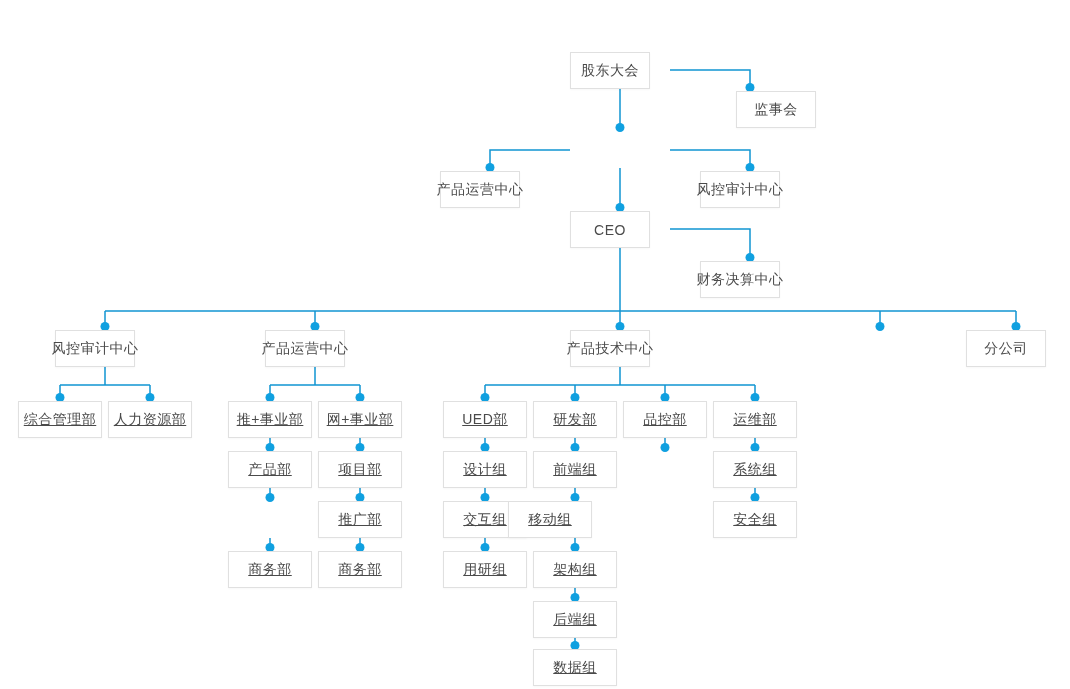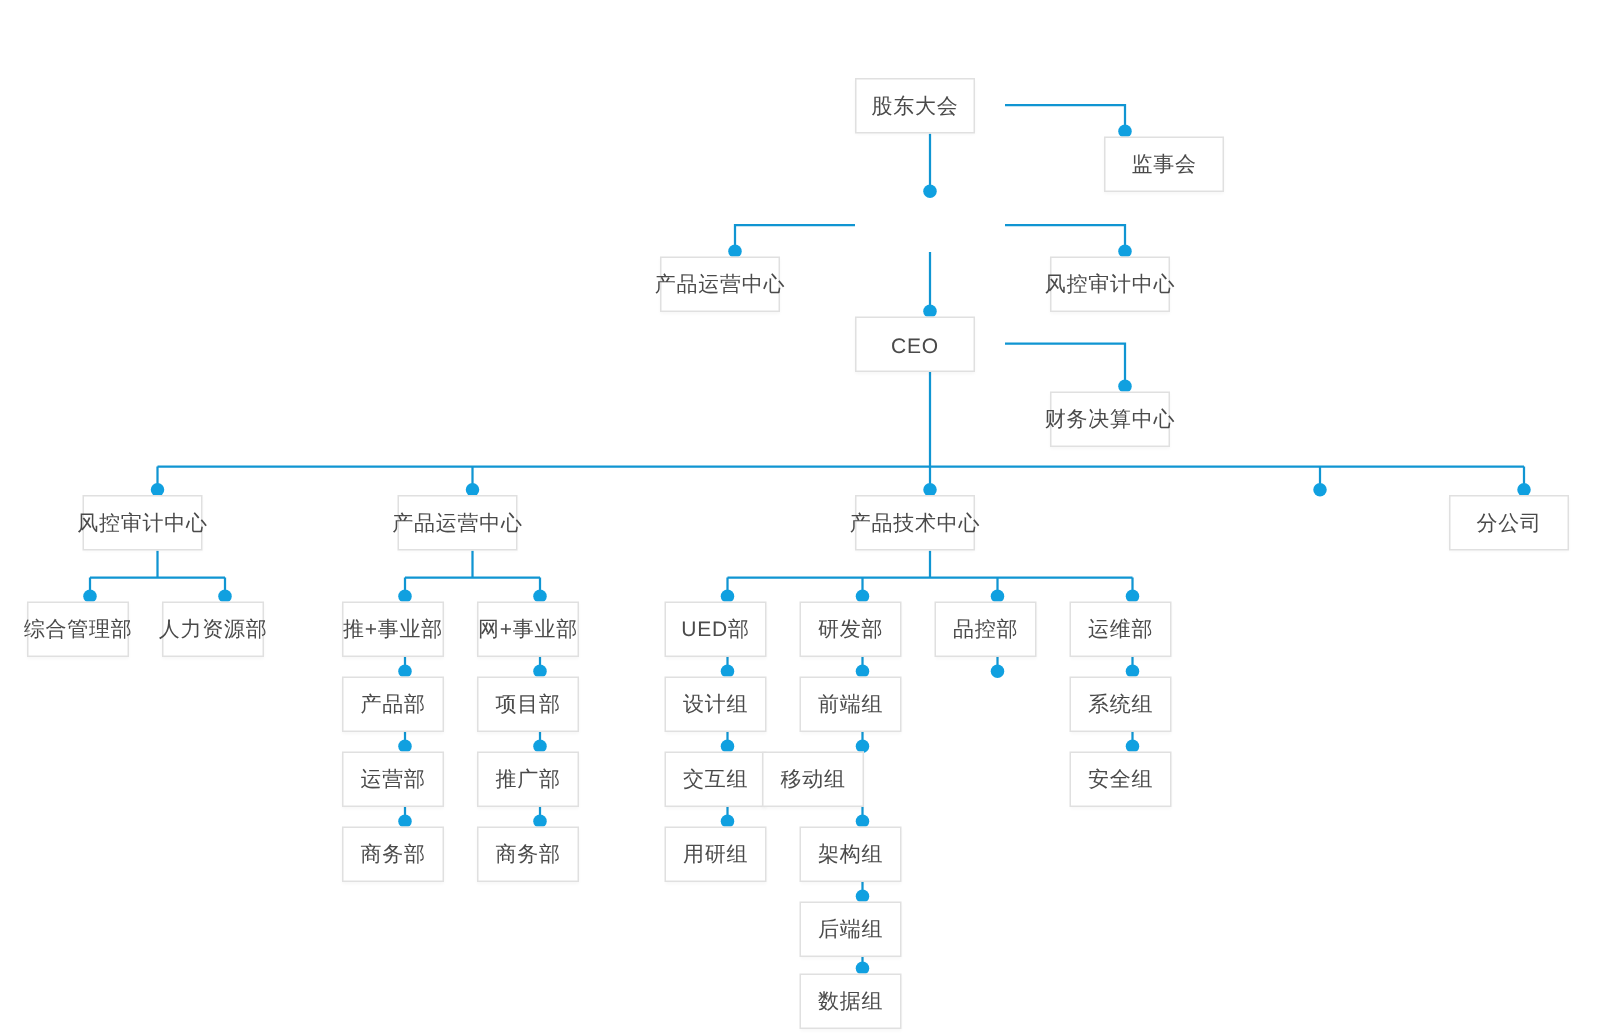--- a/index.html
+++ b/index.html
@@ -19,21 +19,21 @@
     border:1px solid #e0e0e0;
     display:flex;align-items:center;justify-content:center;
     font-size:14px;
     color:#4a4a4a;
     letter-spacing:0.5px;
     box-shadow:0 1px 2px rgba(0,0,0,0.03);
     white-space:nowrap;
     z-index:2;
   }
   .w100{width:80px;}
-  .w84{width:68px;}
+  .w84{width:84px;text-decoration:underline;}
 </style>
 </head>
 <body>
 
 <div class="canvas">
 
   <svg class="wires" viewBox="0 0 1070 689" xmlns="http://www.w3.org/2000/svg">
     <g fill="none" stroke="#1095d2" stroke-width="1.5">
       <path d="M670 70 H750 V91"></path>
       <path d="M620 89 V131"></path>
@@ -128,21 +128,20 @@
   <div class="node w84" style="left:533px;top:401px">研发部</div>
   <div class="node w84" style="left:623px;top:401px">品控部</div>
   <div class="node w84" style="left:713px;top:401px">运维部</div>
 
   <div class="node w84" style="left:228px;top:451px">产品部</div>
   <div class="node w84" style="left:318px;top:451px">项目部</div>
   <div class="node w84" style="left:443px;top:451px">设计组</div>
   <div class="node w84" style="left:533px;top:451px">前端组</div>
   <div class="node w84" style="left:713px;top:451px">系统组</div>
 
-  <div class="node w84" style="left:228px;top:501px">运营部</div>
   <div class="node w84" style="left:318px;top:501px">推广部</div>
   <div class="node w84" style="left:443px;top:501px">交互组</div>
   <div class="node w84" style="left:508px;top:501px">移动组</div>
   <div class="node w84" style="left:713px;top:501px">安全组</div>
 
   <div class="node w84" style="left:228px;top:551px">商务部</div>
   <div class="node w84" style="left:318px;top:551px">商务部</div>
   <div class="node w84" style="left:443px;top:551px">用研组</div>
   <div class="node w84" style="left:533px;top:551px">架构组</div>
 

